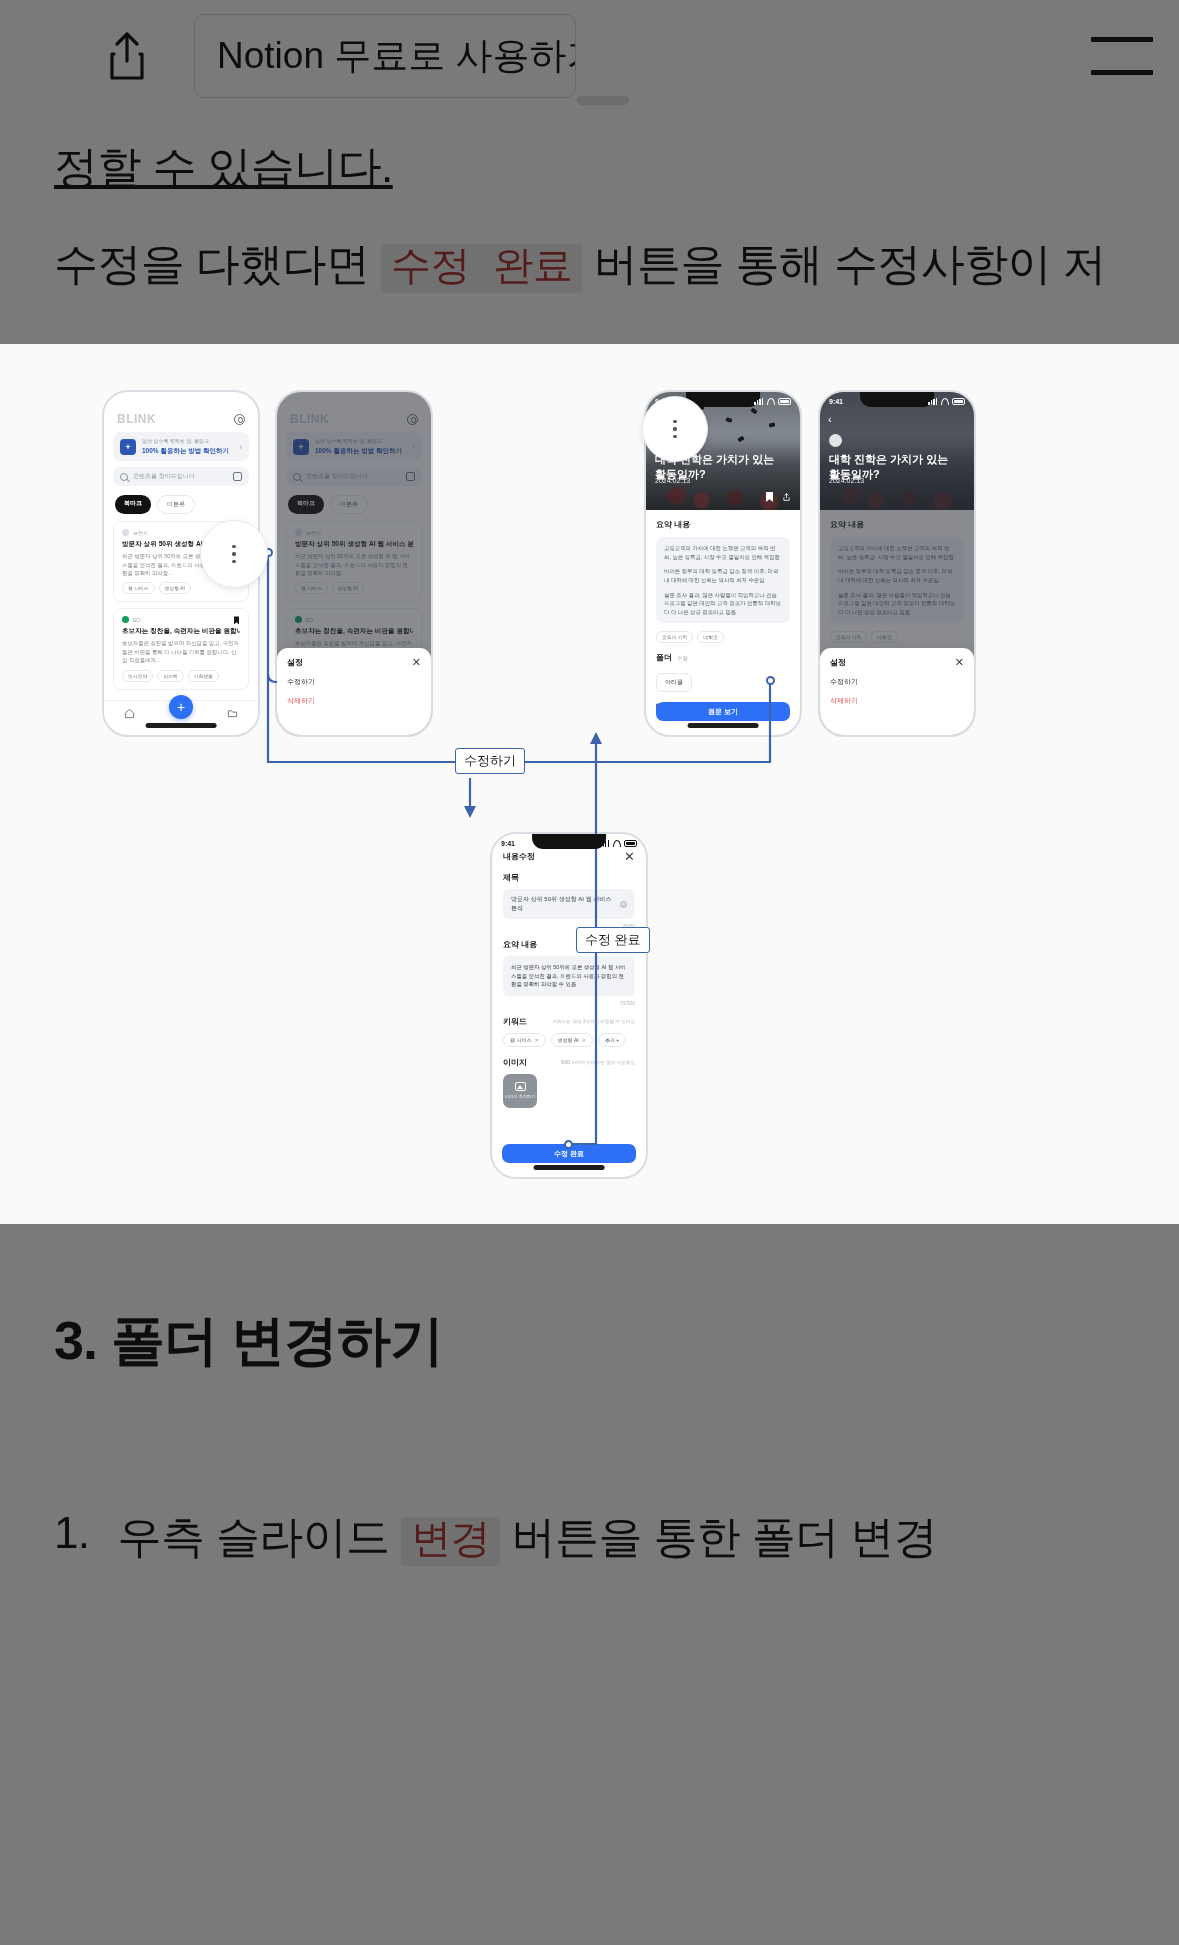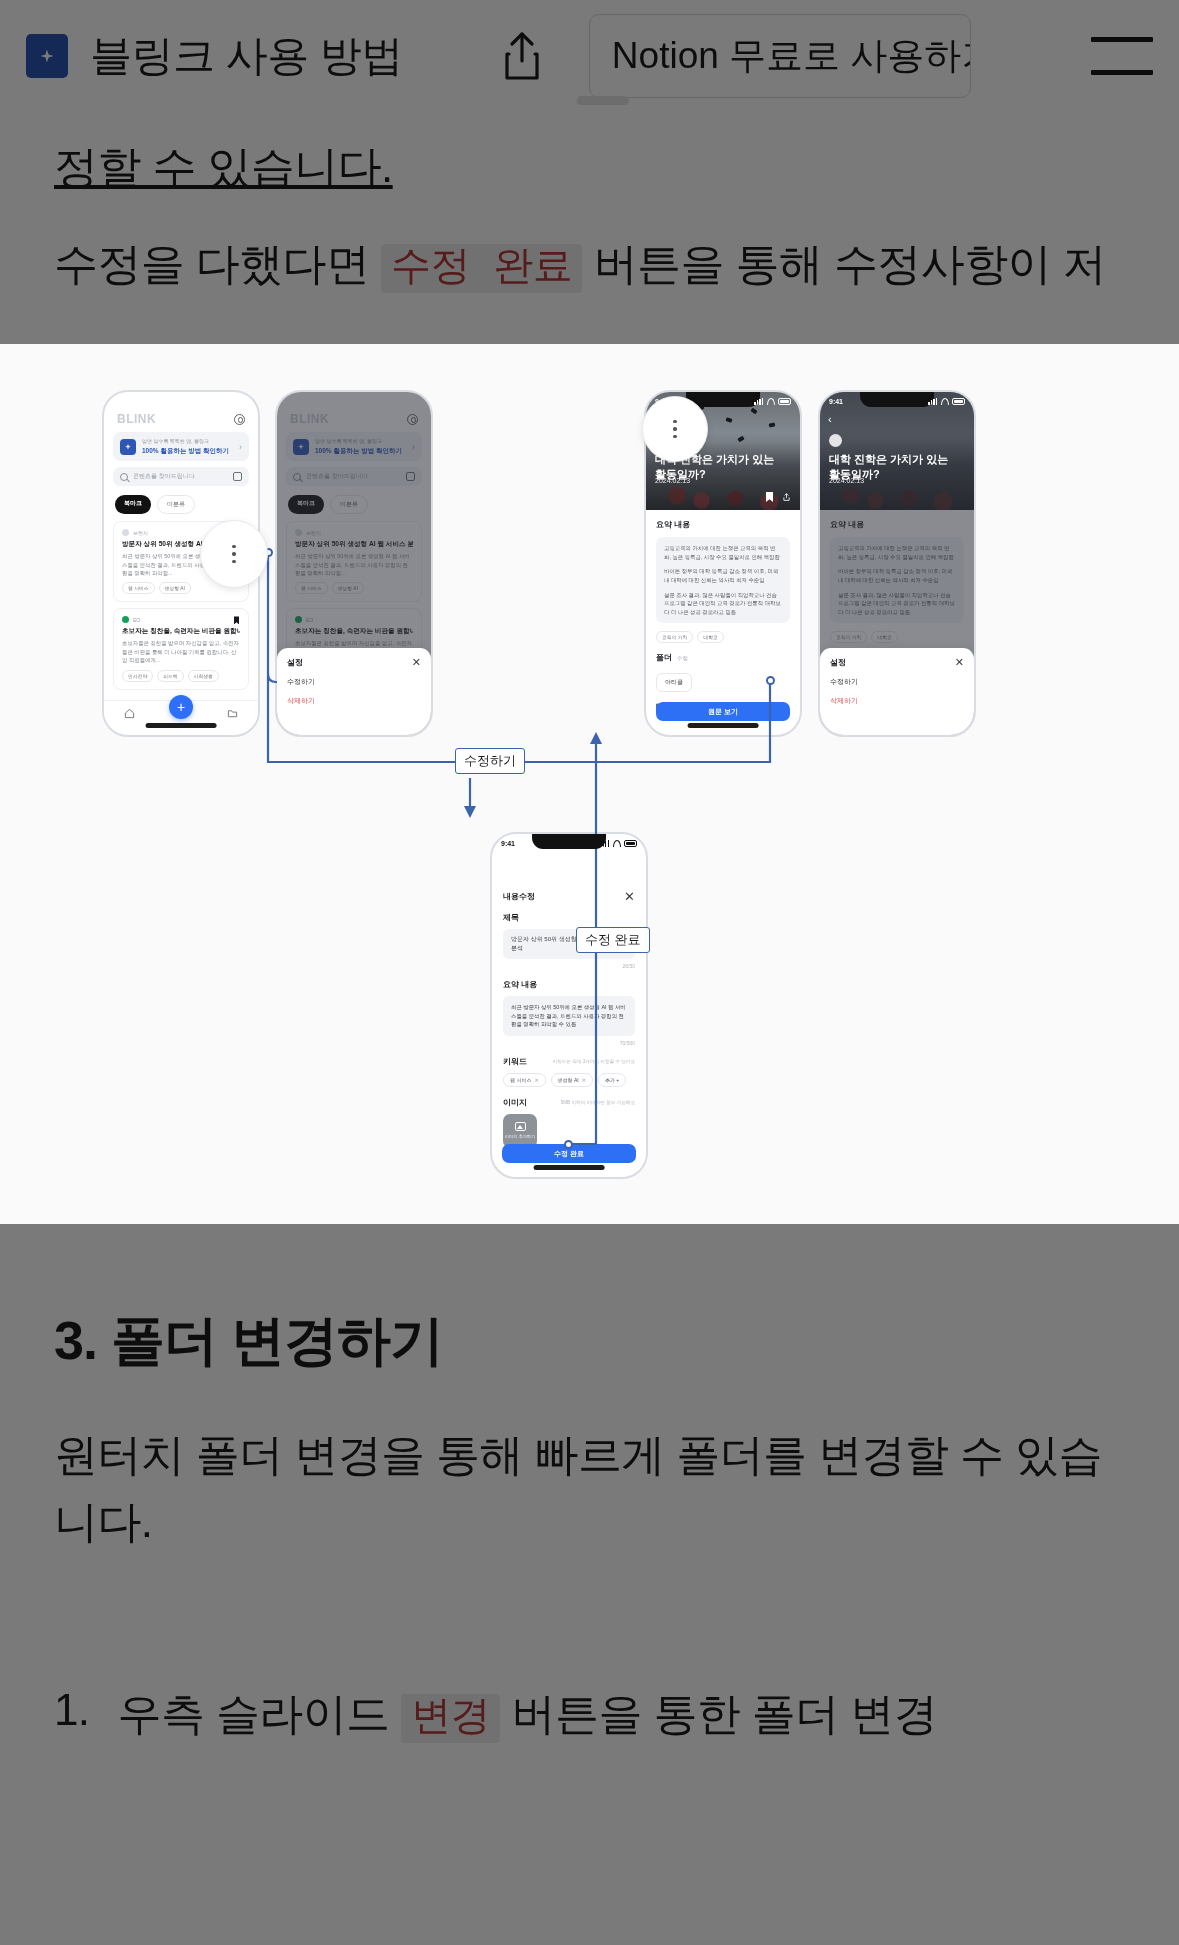--- a/index.html
+++ b/index.html
@@ -226,21 +226,21 @@
   .summary-p:last-child { margin-bottom: 0; }
   .folder-chip { display: inline-block; border: 1px solid #e4e7ec; border-radius: 6px; padding: 4px 8px; font-size: 6px; color: #3a3d42; }
   .primary-btn {
     position: absolute; left: 10px; right: 10px; bottom: 14px;
     background: #2d6ff5; color: #fff; border-radius: 7px;
     height: 19px; display: flex; align-items: center; justify-content: center;
     font-size: 7px; font-weight: bold;
   }
 
   
-  .edit-head { display: flex; align-items: center; justify-content: space-between; padding: 32px 11px 9px; margin-top: 24px; }
+  .edit-head { display: flex; align-items: center; justify-content: space-between; padding: 16px 11px 9px; }
   .edit-title { font-weight: bold; font-size: 8px; color: #16181c; }
   .edit-x { font-size: 13px; color: #3a3d42; line-height: 1; }
   .edit-body { padding: 0 11px; }
   .field-label { font-weight: bold; font-size: 8px; color: #16181c; margin-bottom: 6px; }
   .field-label .hint { float: right; font-weight: normal; font-size: 4.6px; color: #b0b5bc; margin-top: 3px; }
   .input-box {
     background: #f1f3f6; border-radius: 6px; padding: 6px 8px;
     font-size: 6px; color: #3a3d42; display: flex; align-items: center; gap: 6px;
   }
   .input-box .val { flex: 1 1 auto; }
@@ -272,24 +272,20 @@
   }
 </style>
 </head>
 <body>
 
 <div id="root">
 
   <div class="page-layer">
 
     <div class="topbar">
-      <div class="brand">
-        <div class="brand-logo"></div>
-        <div class="brand-title">블링크 사용 방법</div>
-      </div>
 
       <div class="share-icon">
         <svg width="46" height="56" viewBox="0 0 46 56" fill="none" stroke="#1d1d1d" stroke-width="3.2" stroke-linecap="round" stroke-linejoin="round">
           <path d="M23 6 L23 33"></path>
           <path d="M13 16 L23 6 L33 16"></path>
           <path d="M10 26 L8 26 L8 50 L38 50 L38 26 L36 26"></path>
         </svg>
       </div>
 
       <div class="cta-btn">Notion 무료로 사용하기</div>
@@ -304,21 +300,20 @@
 
     <div class="article">
       <div class="p-line p-block" style="margin-top:22px">정할 수 있습니다.</div>
       <div class="p-line">
         <span>수정을 다했다면</span>
         <code class="inline">수정 완료</code>
         <span>버튼을 통해 수정사항이 저</span>
       </div>
 
       <div class="h2" style="margin-top:1005px">3. 폴더 변경하기</div>
-      <div class="p-line" style="margin-top:44px">원터치 폴더 변경을 통해 빠르게 폴더를 변경할 수 있습니다.</div>
 
       <div class="list-row" style="margin-top:130px">
         <span>1.</span>
         <span>
           <span>우측 슬라이드</span>
           <code class="inline">변경</code>
           <span>버튼을 통한 폴더 변경</span>
         </span>
       </div>
     </div>

